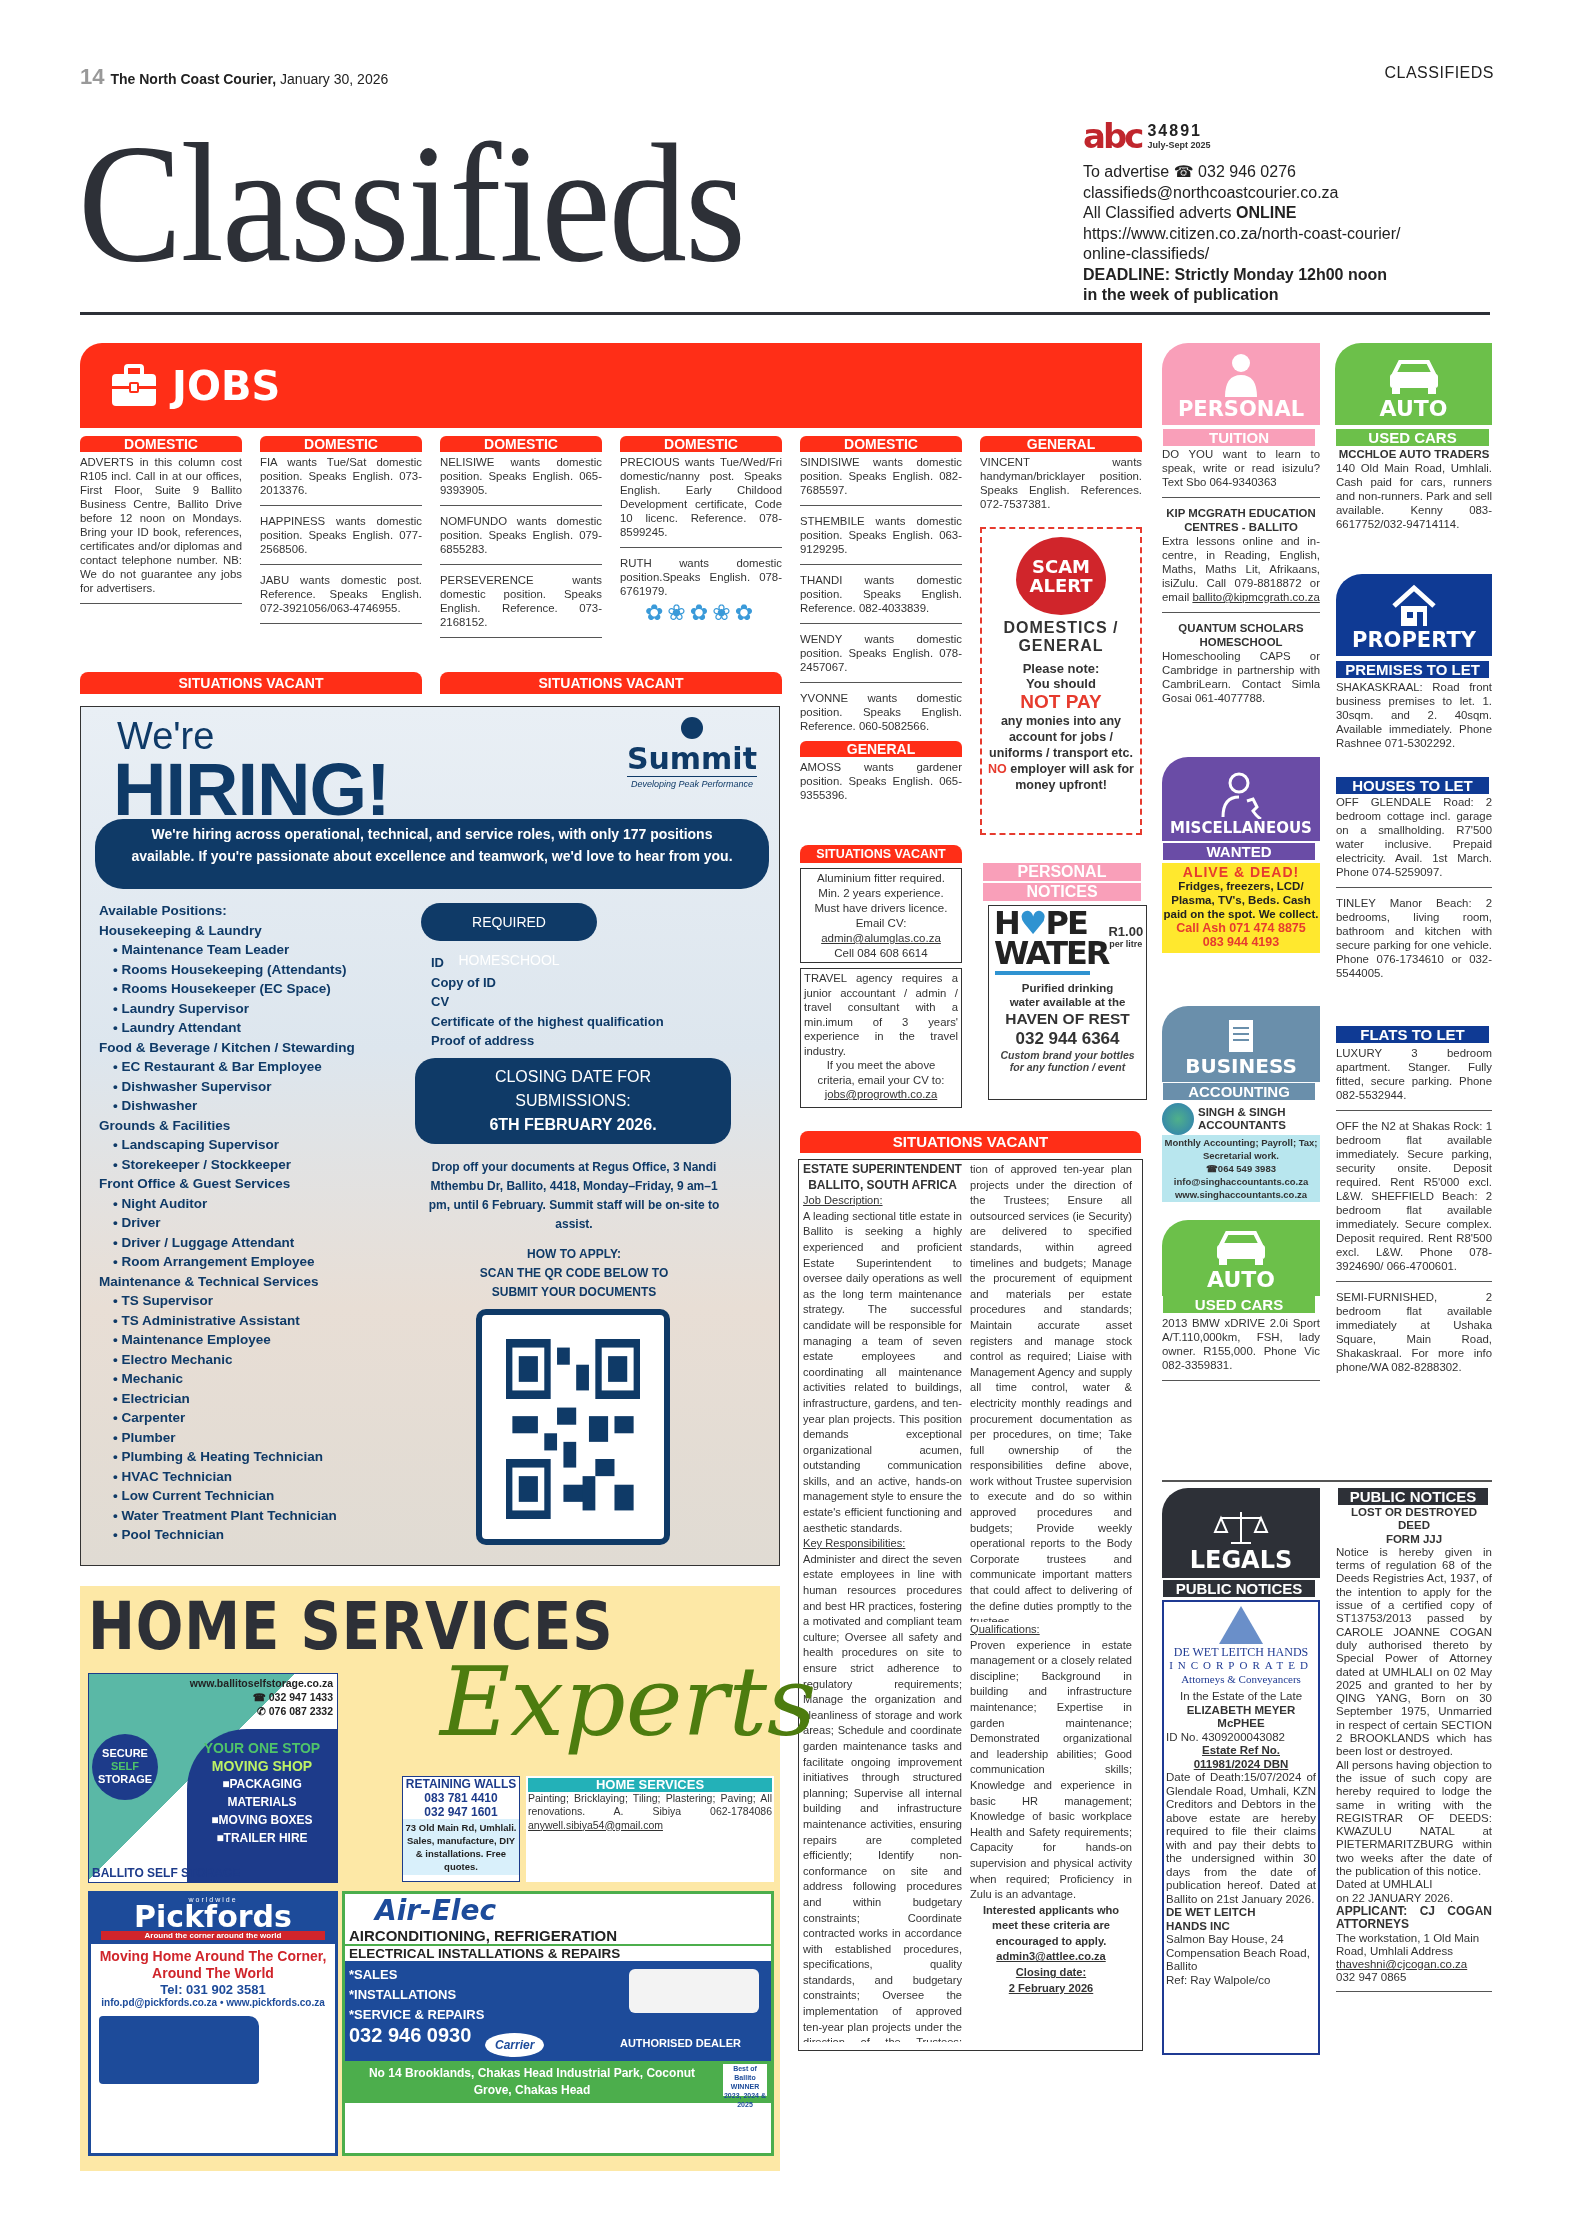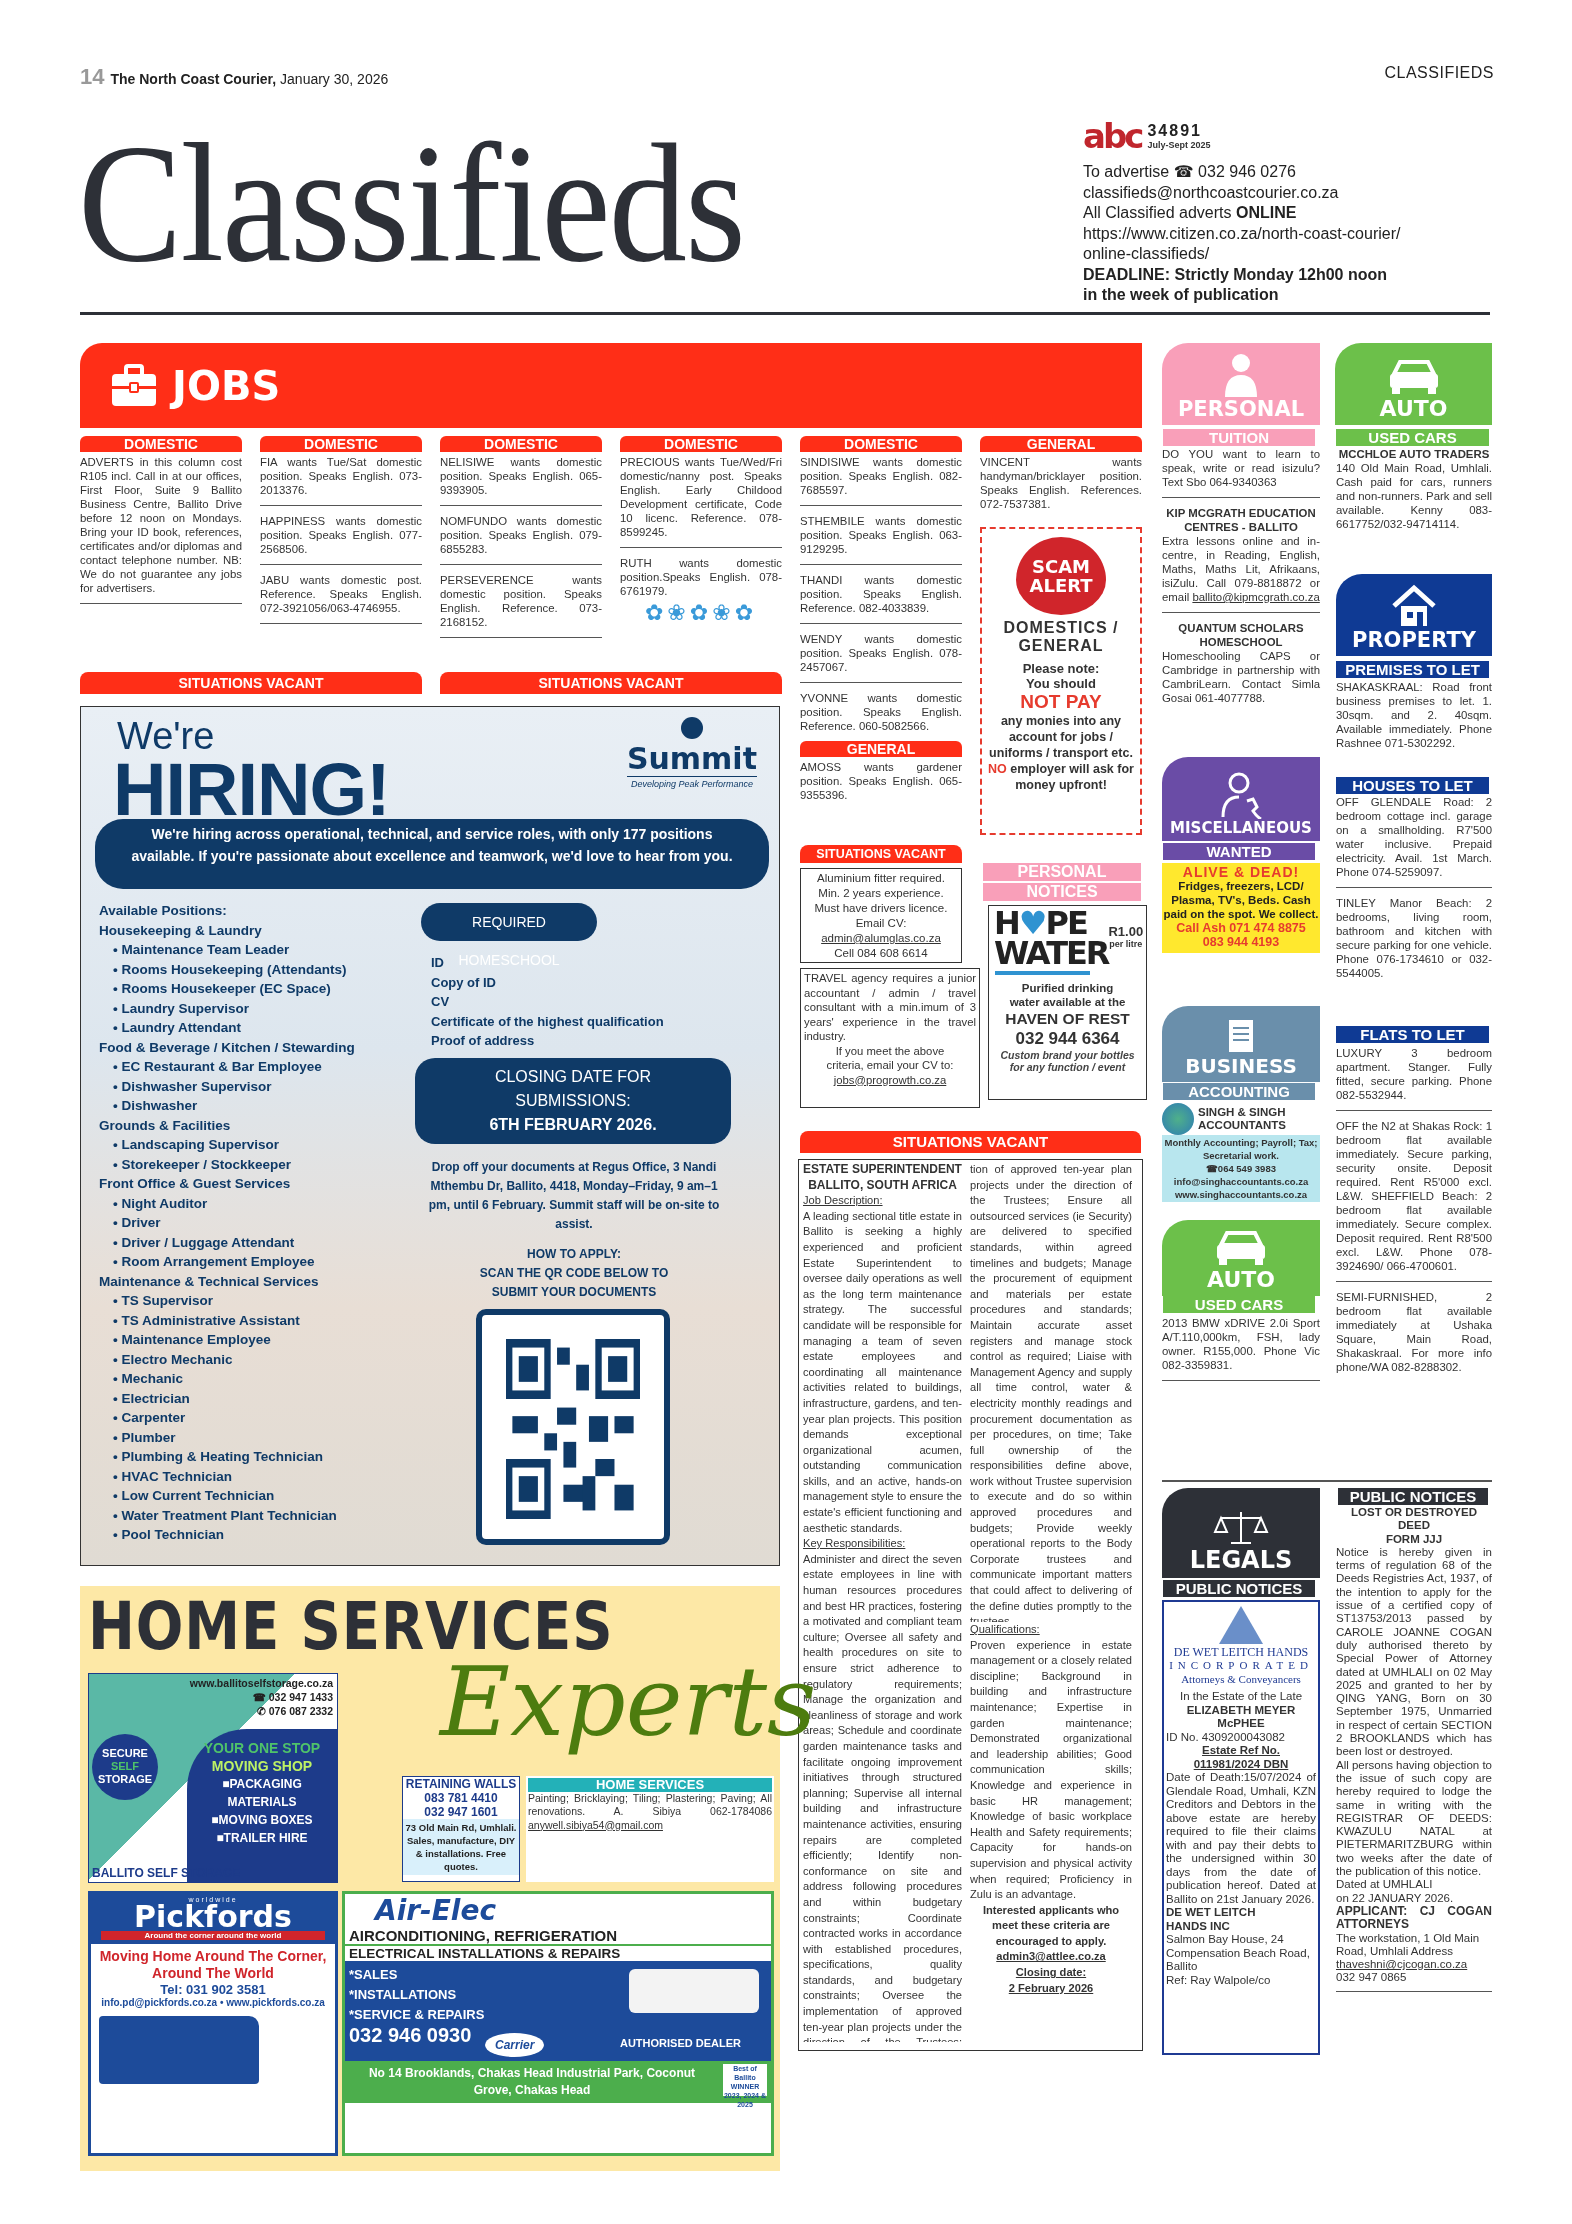--- a/index.html
+++ b/index.html
@@ -241,21 +241,21 @@
 
 <div class="abs sv-head" style="left:800px;top:845px;width:162px;height:18px;line-height:18px;font-size:12.5px">SITUATIONS VACANT</div>
 <div class="abs box center" style="left:800px;top:868px;width:162px;height:95px;font-size:11.5px;line-height:15px;padding-top:2px">
   <div>Aluminium fitter required.</div>
     <div>Min. 2 years experience.</div>
     <div>Must have drivers licence.</div>
     <div>Email CV:</div>
   <div class="u">admin@alumglas.co.za</div>
     <div>Cell 084 608 6614</div>
 </div>
-<div class="abs box" style="left:800px;top:968px;width:180px;height:140px;font-size:11.3px;line-height:14.5px;padding:2px 3px;text-align:justify">
+<div class="abs box" style="left:800px;top:968px;width:162px;height:140px;font-size:11.3px;line-height:14.5px;padding:2px 3px;text-align:justify">
   <div>TRAVEL agency requires a junior accountant / admin / travel consultant with a min.imum of 3 years' experience in the travel industry.</div>
   <div class="center">If you meet the above</div>
     <div class="center">criteria, email your CV to:</div>
   <div class="center u">jobs@progrowth.co.za</div>
 </div>
 
 <div class="abs pers center" style="left:983px;top:863px;width:158px;height:18px;color:#fff;font-weight:bold;font-size:16px;line-height:18px">PERSONAL</div>
 <div class="abs pers center" style="left:983px;top:883px;width:158px;height:18px;color:#fff;font-weight:bold;font-size:16px;line-height:18px">NOTICES</div>
 <div class="abs box center" style="left:988px;top:905px;width:159px;height:195px;padding:2px">
   <div style="display:flex;align-items:center;justify-content:space-between;padding:0 3px">

